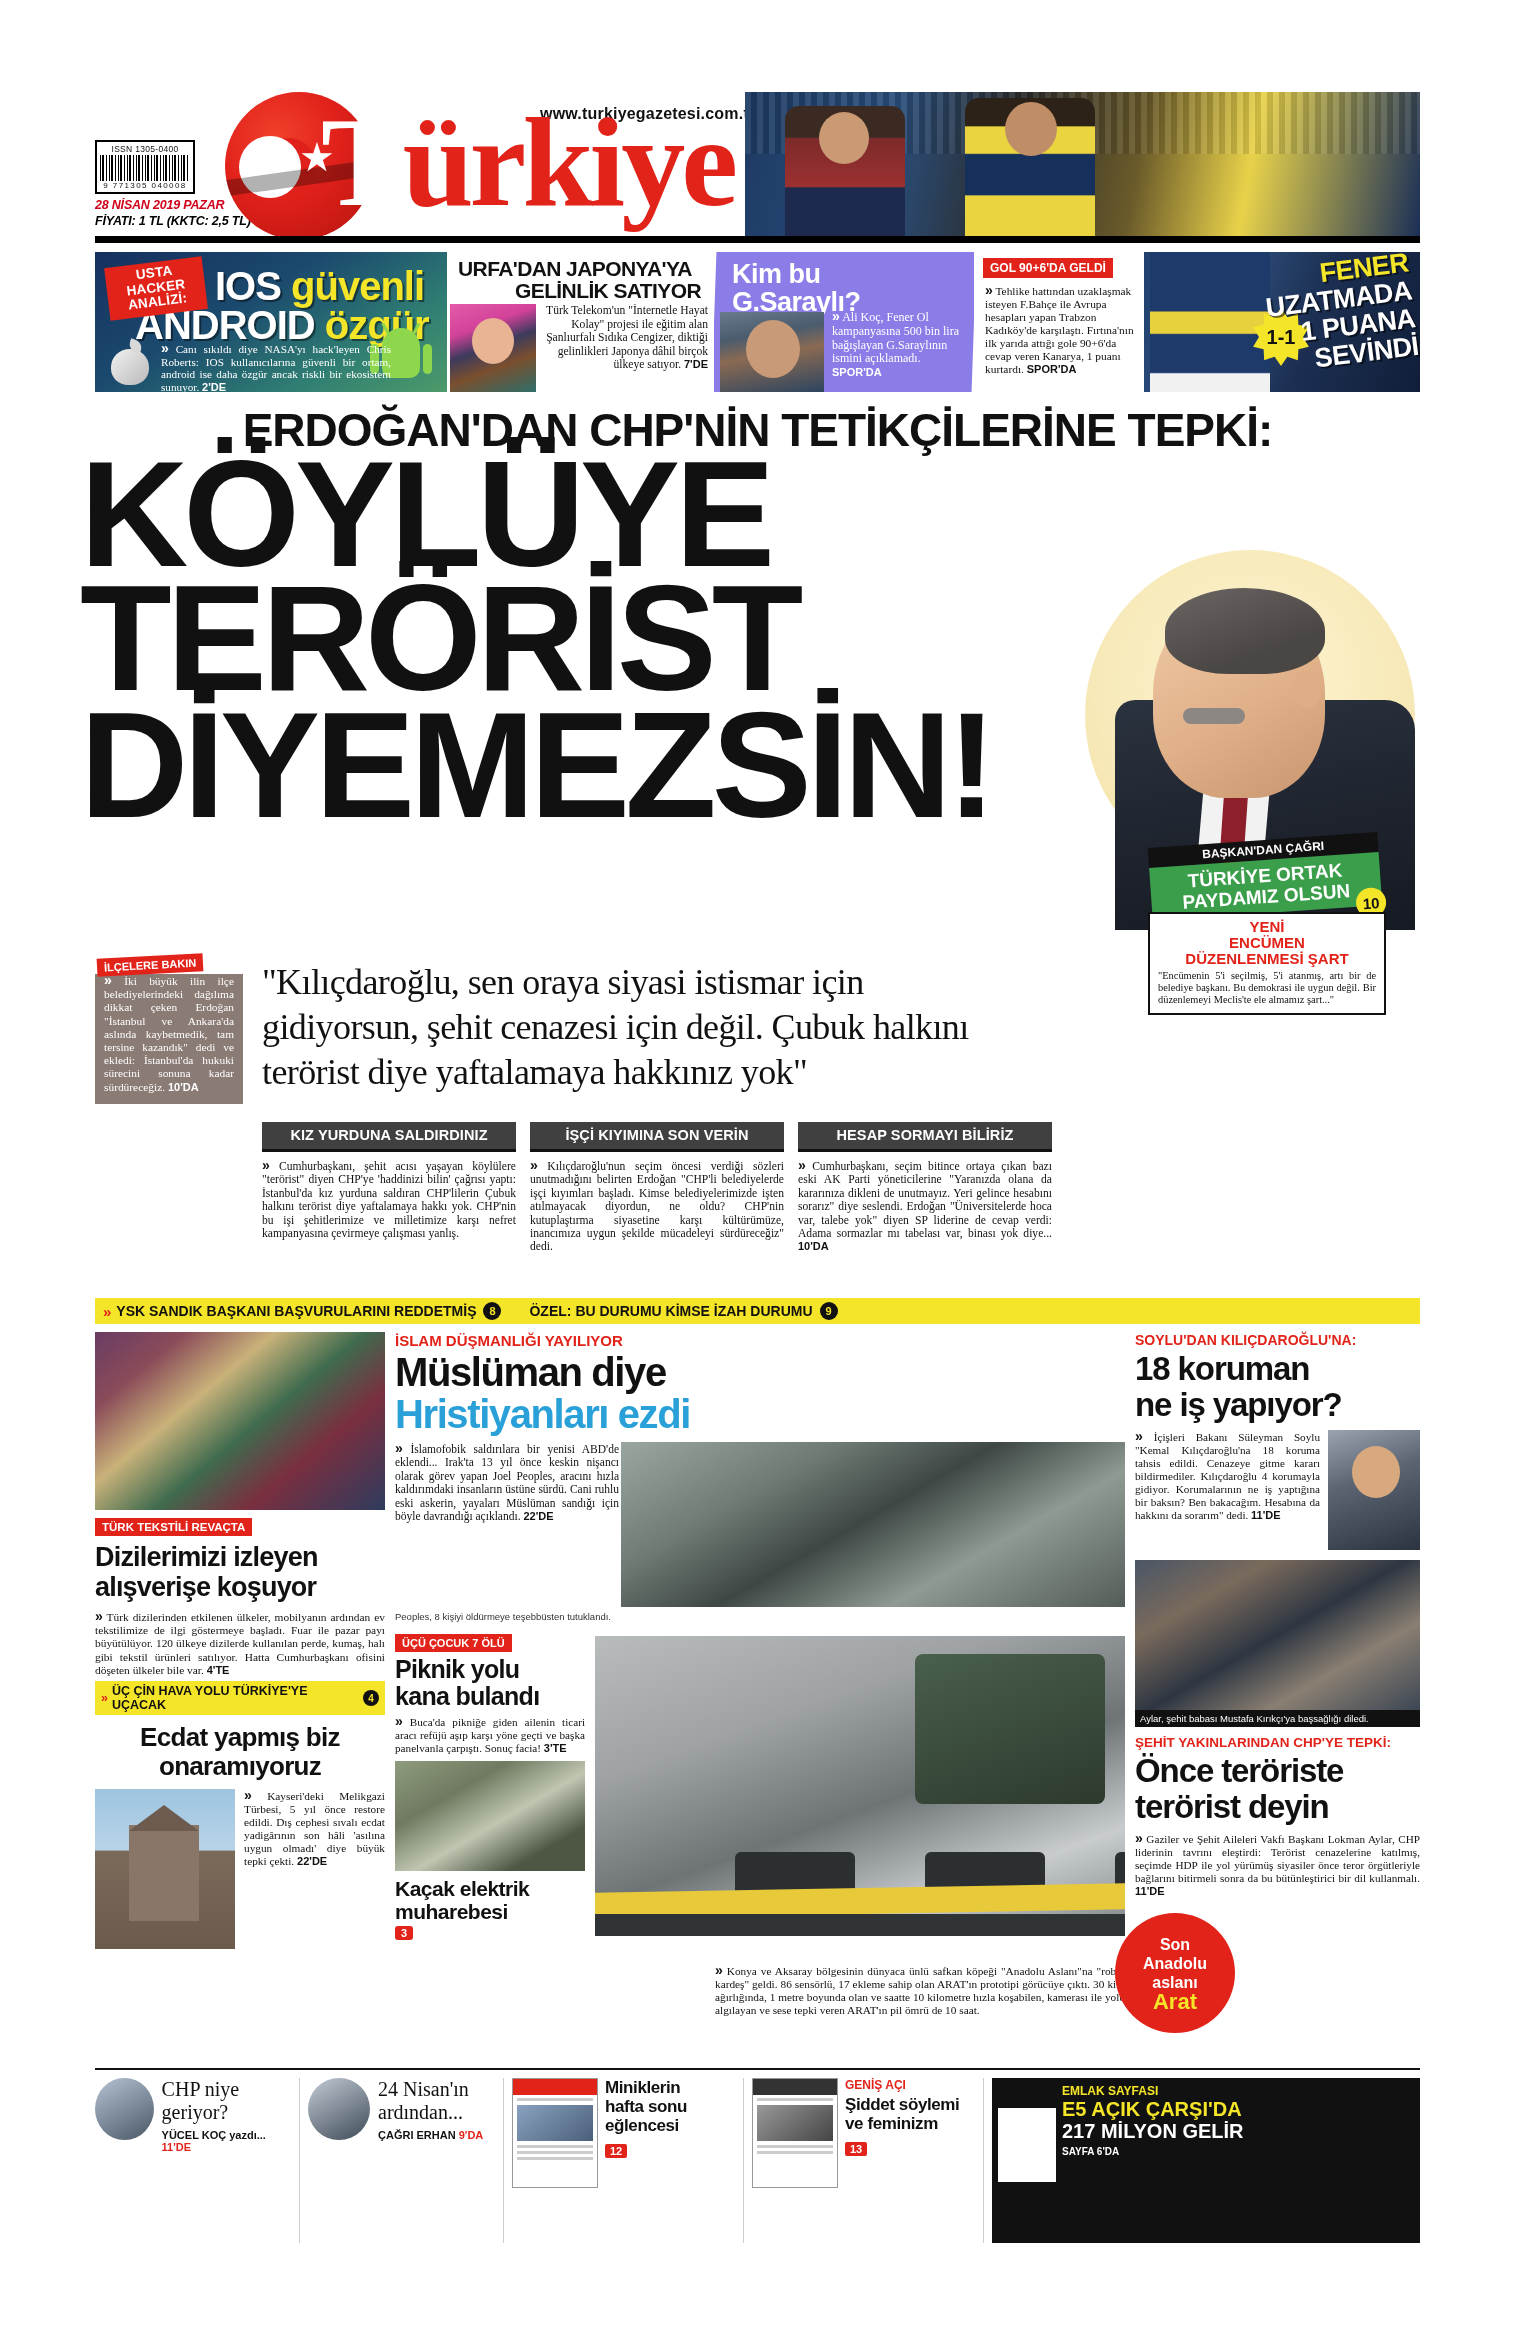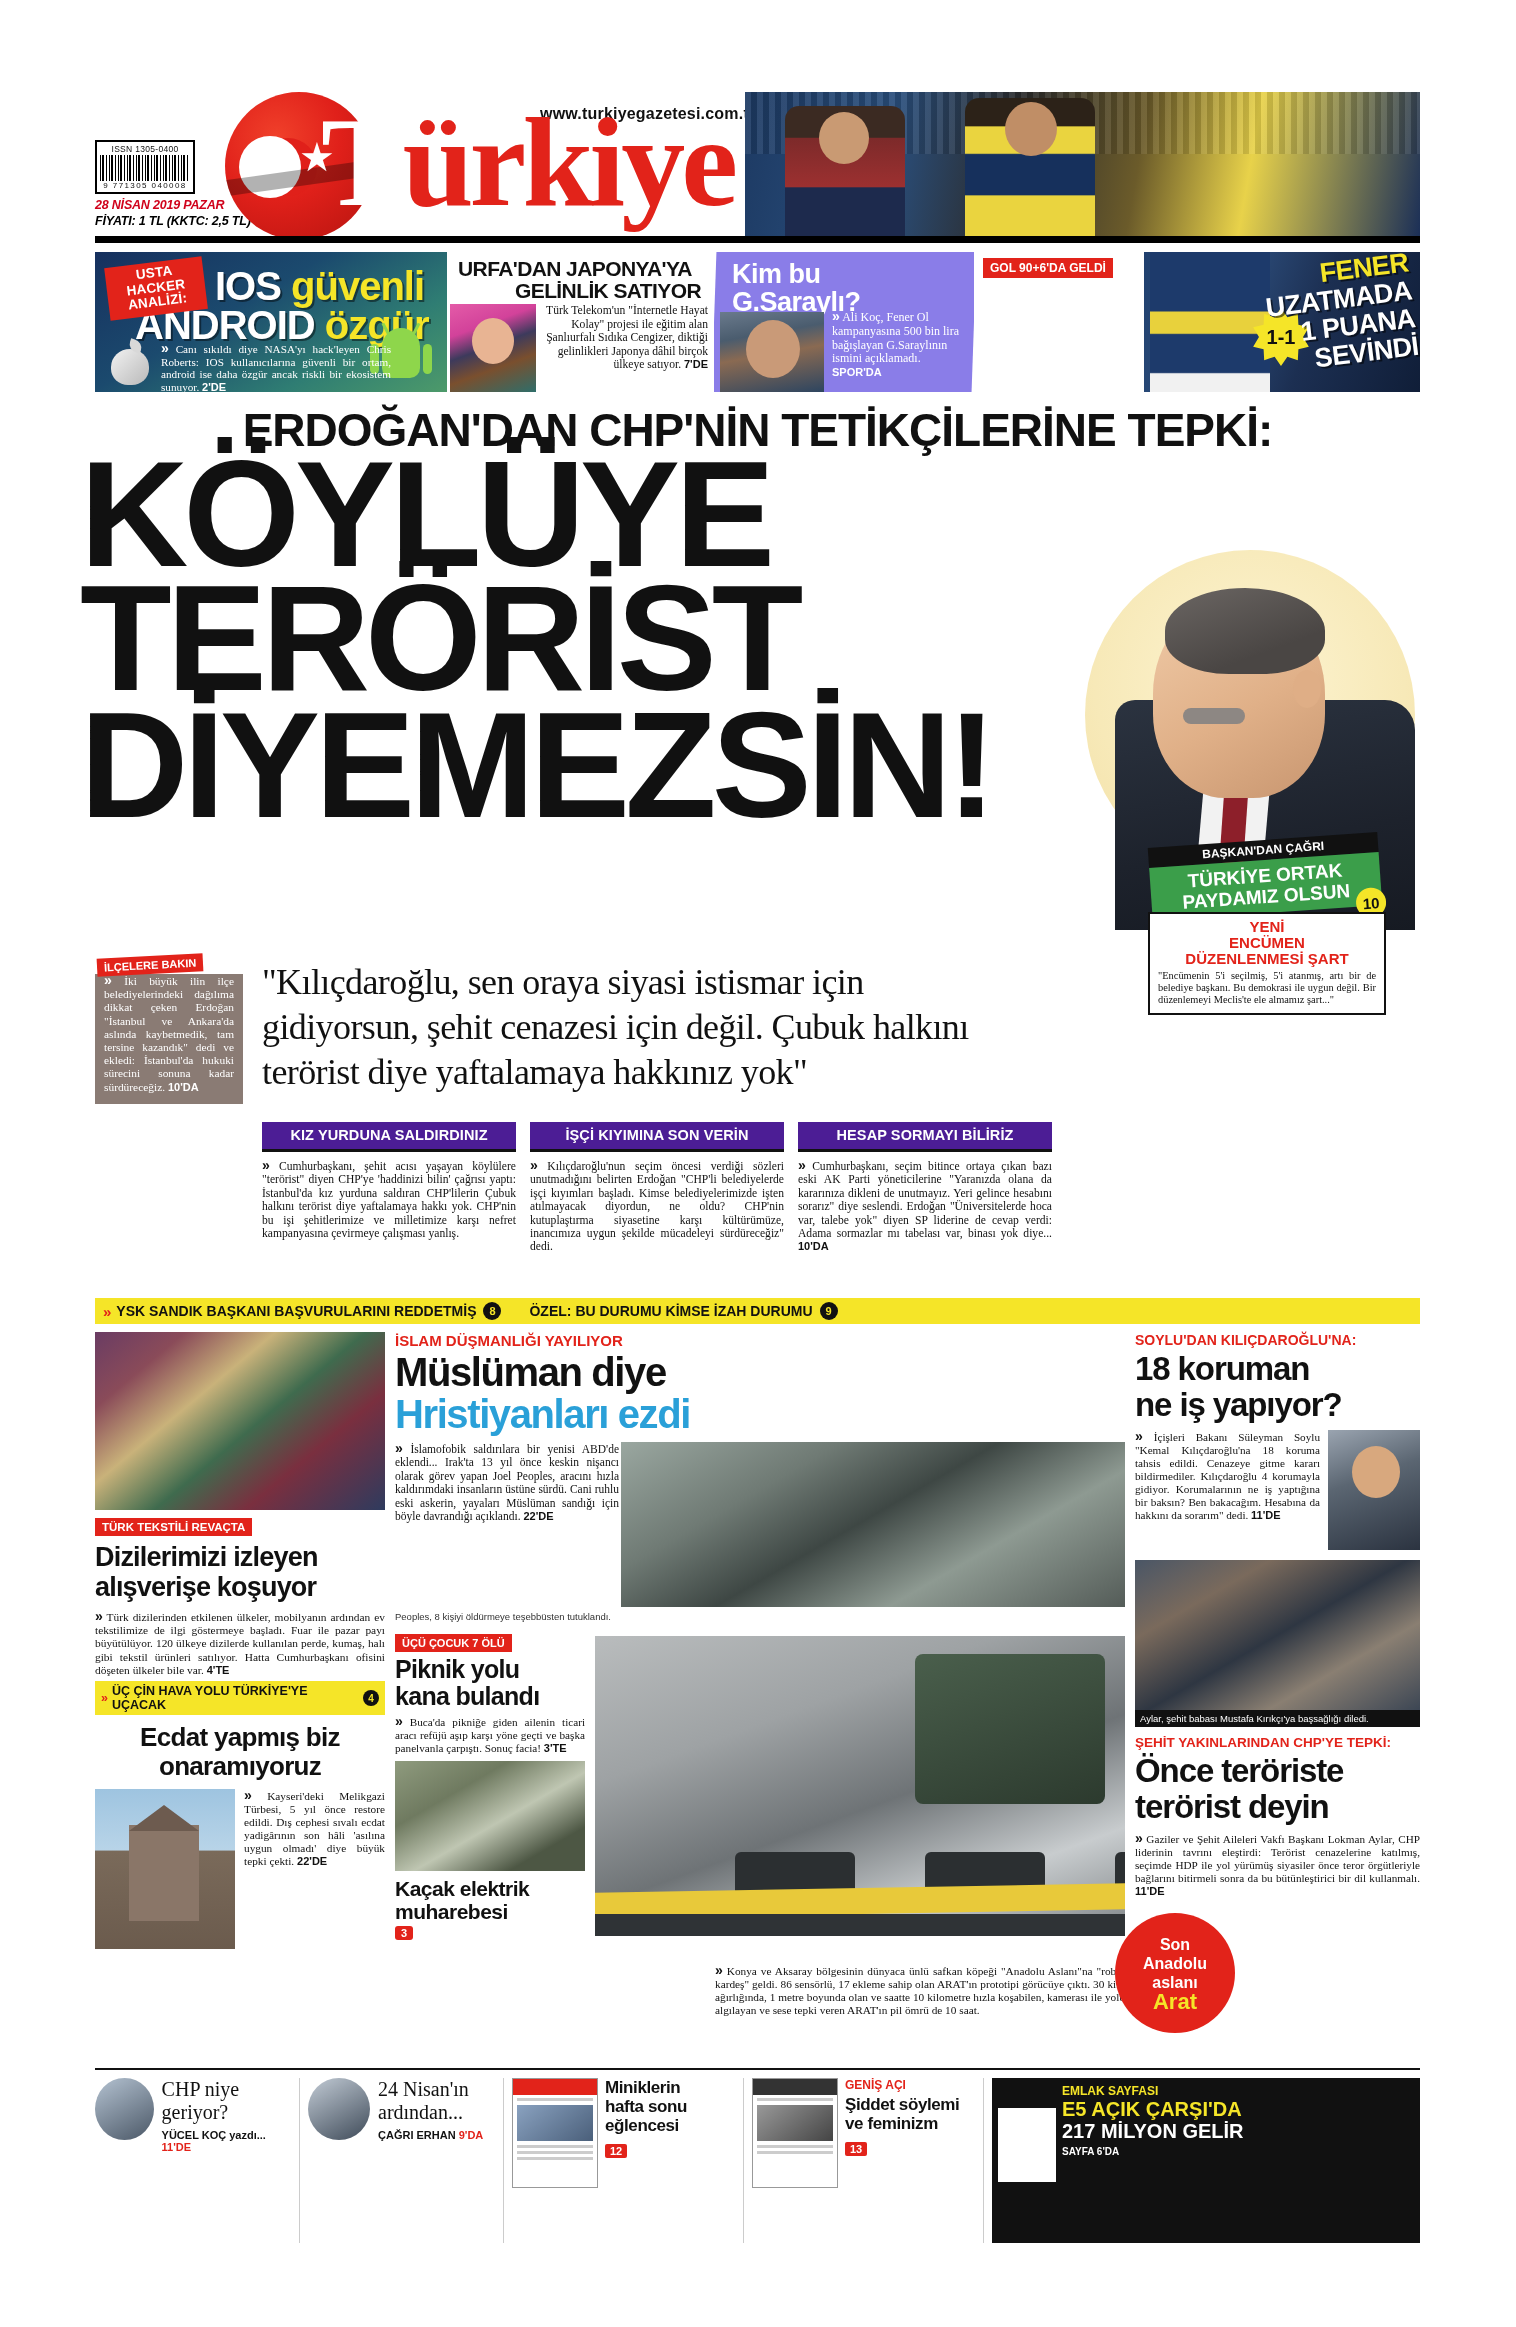--- a/index.html
+++ b/index.html
@@ -202,21 +202,21 @@
       font-size:25px; line-height:26px; letter-spacing:-.8px; }
   .ilce-band .t2 { color:#f5e528; font-family:"Liberation Sans",sans-serif; font-weight:bold;
       font-size:25px; line-height:27px; letter-spacing:-.8px; margin-top:3px; }
   .ilce-body { background:#8a7b74; color:#fff; padding:0 9px 10px; font-family:"Liberation Serif",serif;
       font-size:11.4px; line-height:13.2px; text-align:justify; }
   .qm { font-family:"Liberation Sans",sans-serif; font-weight:bold; font-size:14px; }
 
   
   .subcols { position:absolute; left:262px; top:1122px; width:790px; display:flex; gap:14px; }
   .sc { width:254px; }
-  .sc-head { background:#4c1d95; color:#fff; text-align:center; padding:5px 2px 6px;
+  .sc-head { background:#404040; color:#fff; text-align:center; padding:5px 2px 6px;
       font-family:"Liberation Sans",sans-serif; font-weight:bold; font-size:14.5px; letter-spacing:.1px;
       border-bottom:3px solid #111; }
   .sc-body { margin-top:7px; font-family:"Liberation Serif",serif; font-size:11.6px; line-height:13.4px;
       text-align:justify; }
 
   
   .ystrip { position:absolute; left:95px; top:1298px; width:1325px; height:26px; background:#f5e528;
       display:flex; align-items:center; padding:0 8px; }
   .ystrip .it { display:flex; align-items:center; font-family:"Liberation Sans",sans-serif; font-weight:bold;
       font-size:14px; color:#111; }
@@ -422,20 +422,25 @@
       <div class="photo"></div>
       <div class="bodytxt">
         <span class="qm">»</span>
         <span>Ali Koç, Fener Ol kampanyasına 500 bin lira bağışlayan G.Saraylının ismini açıklamadı.</span>
         <span class="pg">SPOR'DA</span>
       </div>
     </div>
 
     <div class="bn bn4">
       <div class="tag">GOL 90+6'DA GELDİ</div>
+      <div class="bodytxt">
+        <span class="qm">»</span>
+        <span>Tehlike hattından uzaklaşmak isteyen F.Bahçe ile Avrupa hesapları yapan Trabzon Kadıköy'de karşılaştı. Fırtına'nın ilk yarıda attığı gole 90+6'da cevap veren Kanarya, 1 puanı kurtardı.</span>
+        <span class="pg">SPOR'DA</span>
+      </div>
     </div>
 
     <div class="bn bn5">
       <div class="legs"></div>
       <div class="score">1-1</div>
       <div class="fener">
         <span class="a">FENER</span>
         <span class="b">UZATMADA</span>
         <span class="c">1 PUANA</span>
         <span class="d">SEVİNDİ</span>

